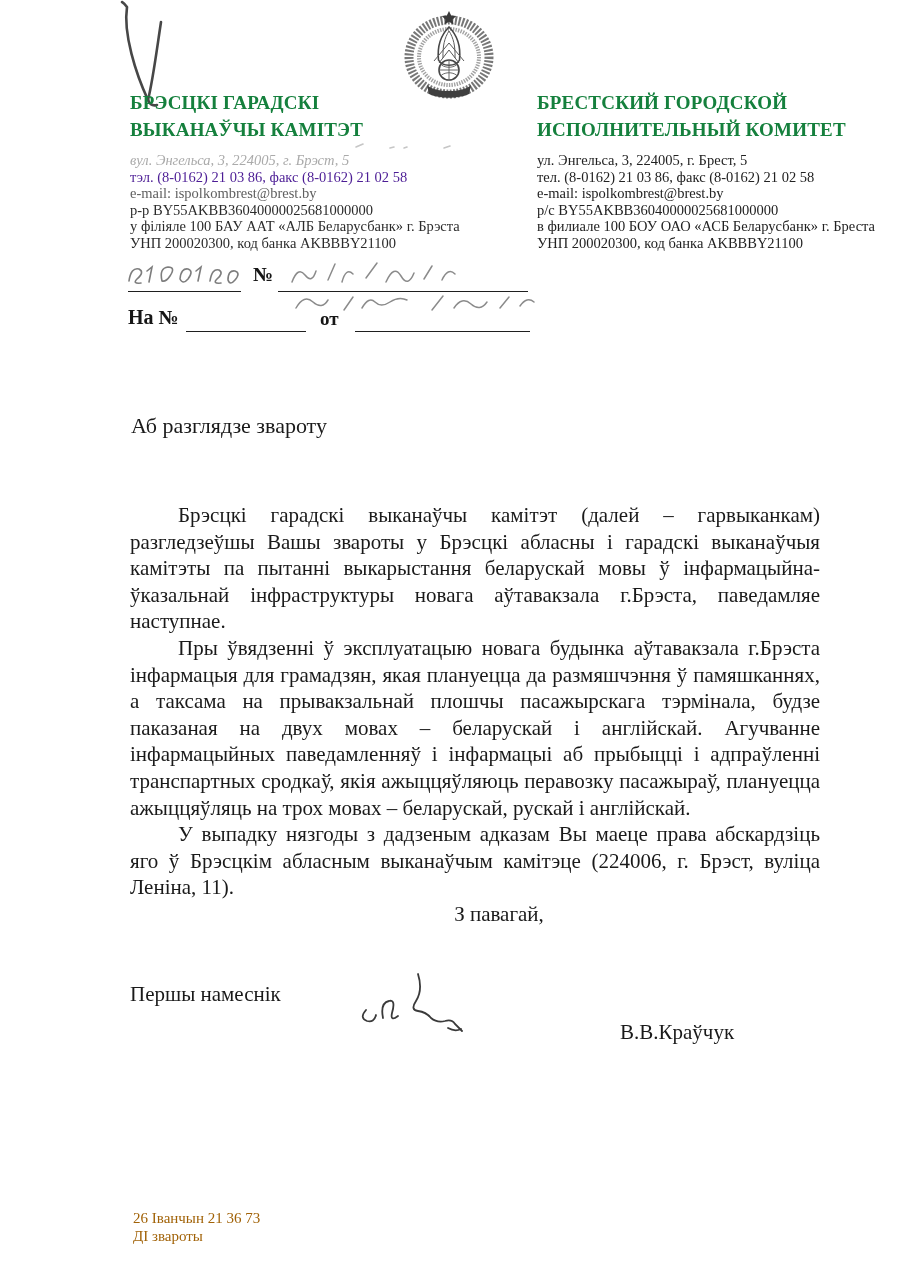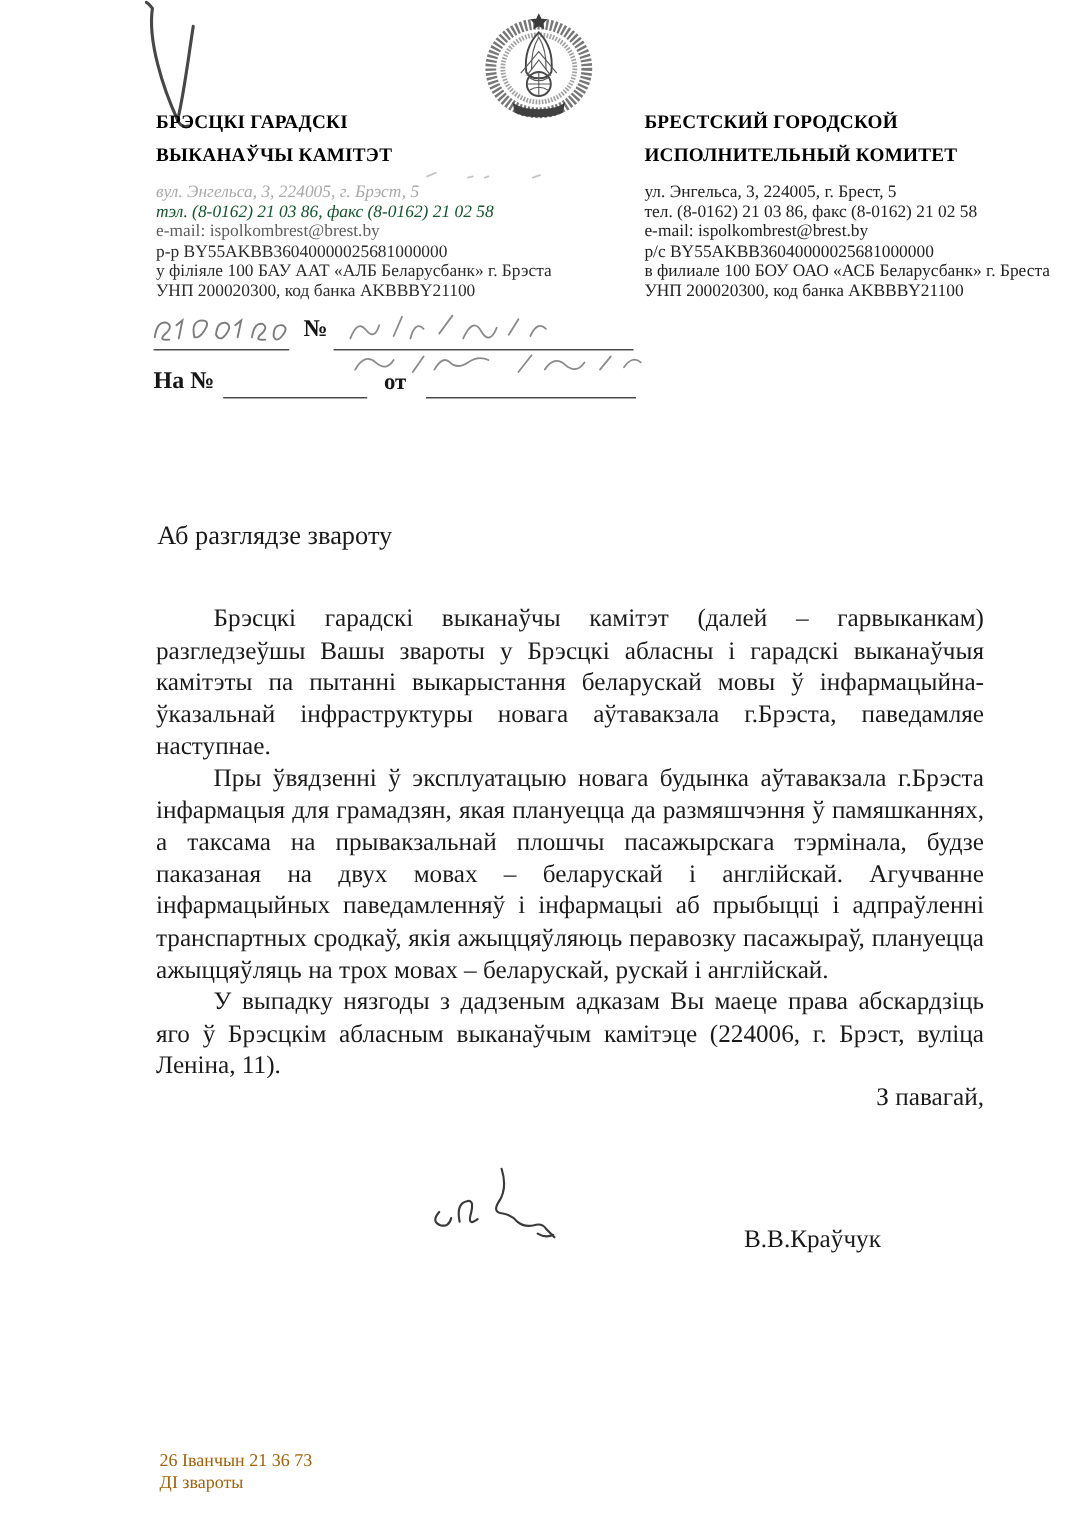--- a/index.html
+++ b/index.html
@@ -2,40 +2,40 @@
 <html><head>
 <meta charset="utf-8">
 <style>
   html,body{margin:0;padding:0;background:#888;}
   .page{
     position:relative;width:905px;height:1280px;margin:0 auto;
     background:#ffffff;overflow:hidden;
     font-family:"Liberation Serif","DejaVu Serif",serif;color:#1a1a1a;
   }
   
-  .org-title{position:absolute;font-weight:bold;font-size:16px;line-height:26.5px;letter-spacing:.2px;color:#000000;}
+  .org-title{position:absolute;font-weight:bold;font-size:19px;line-height:26.5px;letter-spacing:.2px;color:#15803d;}
   .org-title.left{left:130px;top:90px;width:360px;}
   .org-title.right{left:537px;top:90px;width:350px;}
   .addr{position:absolute;font-size:14.5px;line-height:16.5px;white-space:nowrap;}
   .addr.left{left:130px;top:152px;color:#2b2b2b;}
   .addr.right{left:537px;top:152px;color:#222;}
   .addr.left .line:nth-child(1){color:#aaaaaa;filter:blur(.35px);font-style:italic;}
-  .addr.left .line:nth-child(2){color:#14532d;filter:blur(.25px);font-style:italic;}
+  .addr.left .line:nth-child(2){color:#4c1d95;filter:blur(.25px);}
   .addr.left .line:nth-child(3){color:#5f5f5f;}
   
   .ref-line{position:absolute;border-bottom:1.7px solid #1f1f1f;height:0;}
   .ref-text{position:absolute;font-weight:bold;font-size:20px;color:#161616;white-space:nowrap;}
   
   .mark{position:absolute;}
   
   .notice{position:absolute;left:517px;top:347px;font-size:21.5px;white-space:nowrap;}
-  .subject{position:absolute;left:131px;top:433px;font-size:22px;white-space:nowrap;}
+  .subject{position:absolute;left:131px;top:413px;font-size:22px;white-space:nowrap;}
   .body-text{position:absolute;left:130px;top:502px;width:690px;font-size:21px;line-height:26.6px;text-align:justify;}
   .body-text p{margin:0;text-indent:48px;}
-  .body-text p.closing{text-align:right;}
+  .body-text p.closing{text-align:center;}
   .sig-position{position:absolute;left:130px;top:981px;font-size:21px;line-height:26.5px;}
   .sig-name{position:absolute;left:620px;top:1003px;font-size:21px;white-space:nowrap;margin-top:17px;}
   .footer{position:absolute;left:133px;top:1171px;font-size:15px;line-height:18px;color:#a16207;margin-top:38px;}
 </style>
 </head>
 <body>
 
 <div class="page">
 
   <svg class="mark" style="left:108px;top:0px;" width="90" height="112" viewBox="0 0 90 112">
@@ -134,20 +134,21 @@
   <div class="subject">Аб разглядзе звароту</div>
 
   <div class="body-text">
     <p>Брэсцкі гарадскі выканаўчы камітэт (далей – гарвыканкам) разгледзеўшы Вашы звароты у Брэсцкі абласны і гарадскі выканаўчыя камітэты па пытанні выкарыстання беларускай мовы ў інфармацыйна-ўказальнай інфраструктуры новага аўтавакзала г.Брэста, паведамляе наступнае.</p>
     <p>Пры ўвядзенні ў эксплуатацыю новага будынка аўтавакзала г.Брэста інфармацыя для грамадзян, якая плануецца да размяшчэння ў памяшканнях, а таксама на прывакзальнай плошчы пасажырскага тэрмінала, будзе паказаная на двух мовах – беларускай і англійскай. Агучванне інфармацыйных паведамленняў і інфармацыі аб прыбыцці і адпраўленні транспартных сродкаў, якія ажыццяўляюць перавозку пасажыраў, плануецца ажыццяўляць на трох мовах – беларускай, рускай і англійскай.</p>
     <p>У выпадку нязгоды з дадзеным адказам Вы маеце права абскардзіць яго ў Брэсцкім абласным выканаўчым камітэце (224006, г. Брэст, вуліца Леніна, 11).</p>
     <p class="closing">З павагай,</p>
   </div>
 
   <div class="sig-position">
+    <div>Першы намеснік</div>
   </div>
   <svg class="mark" style="left:356px;top:970px;" width="115" height="68" viewBox="0 0 115 68">
     <g fill="none" stroke="#3a3a3a" stroke-width="1.8" stroke-linecap="round">
       <path d="M10 40 q-7 8 1 11 q7 2 9 -6"></path>
       <path d="M27 48 q-3 -15 6 -17 q7 -2 3 12 q-2 9 6 3"></path>
       <path d="M62 4 q5 16 -2 27 q-6 9 2 10 q8 1 13 7 q6 5 14 3 q7 -2 10 3 l7 7"></path>
       <path d="M92 58 q7 4 13 1"></path>
     </g>
   </svg>
   <div class="sig-name">В.В.Краўчук</div>

